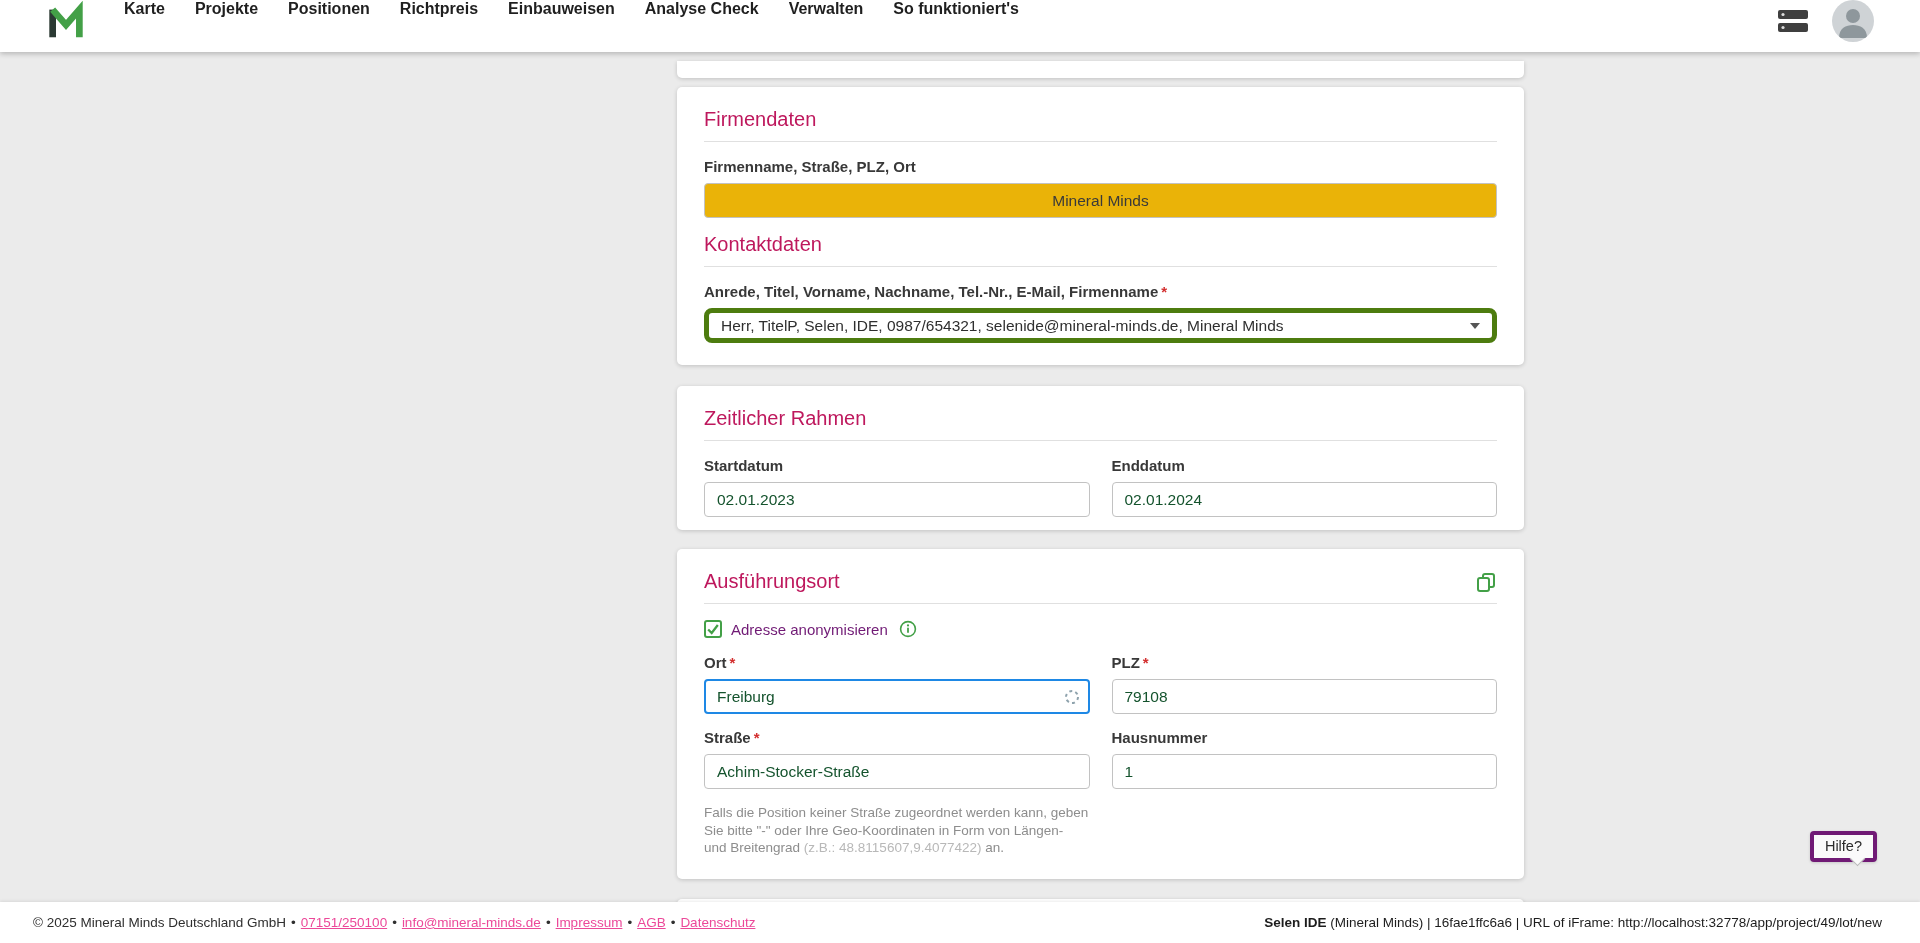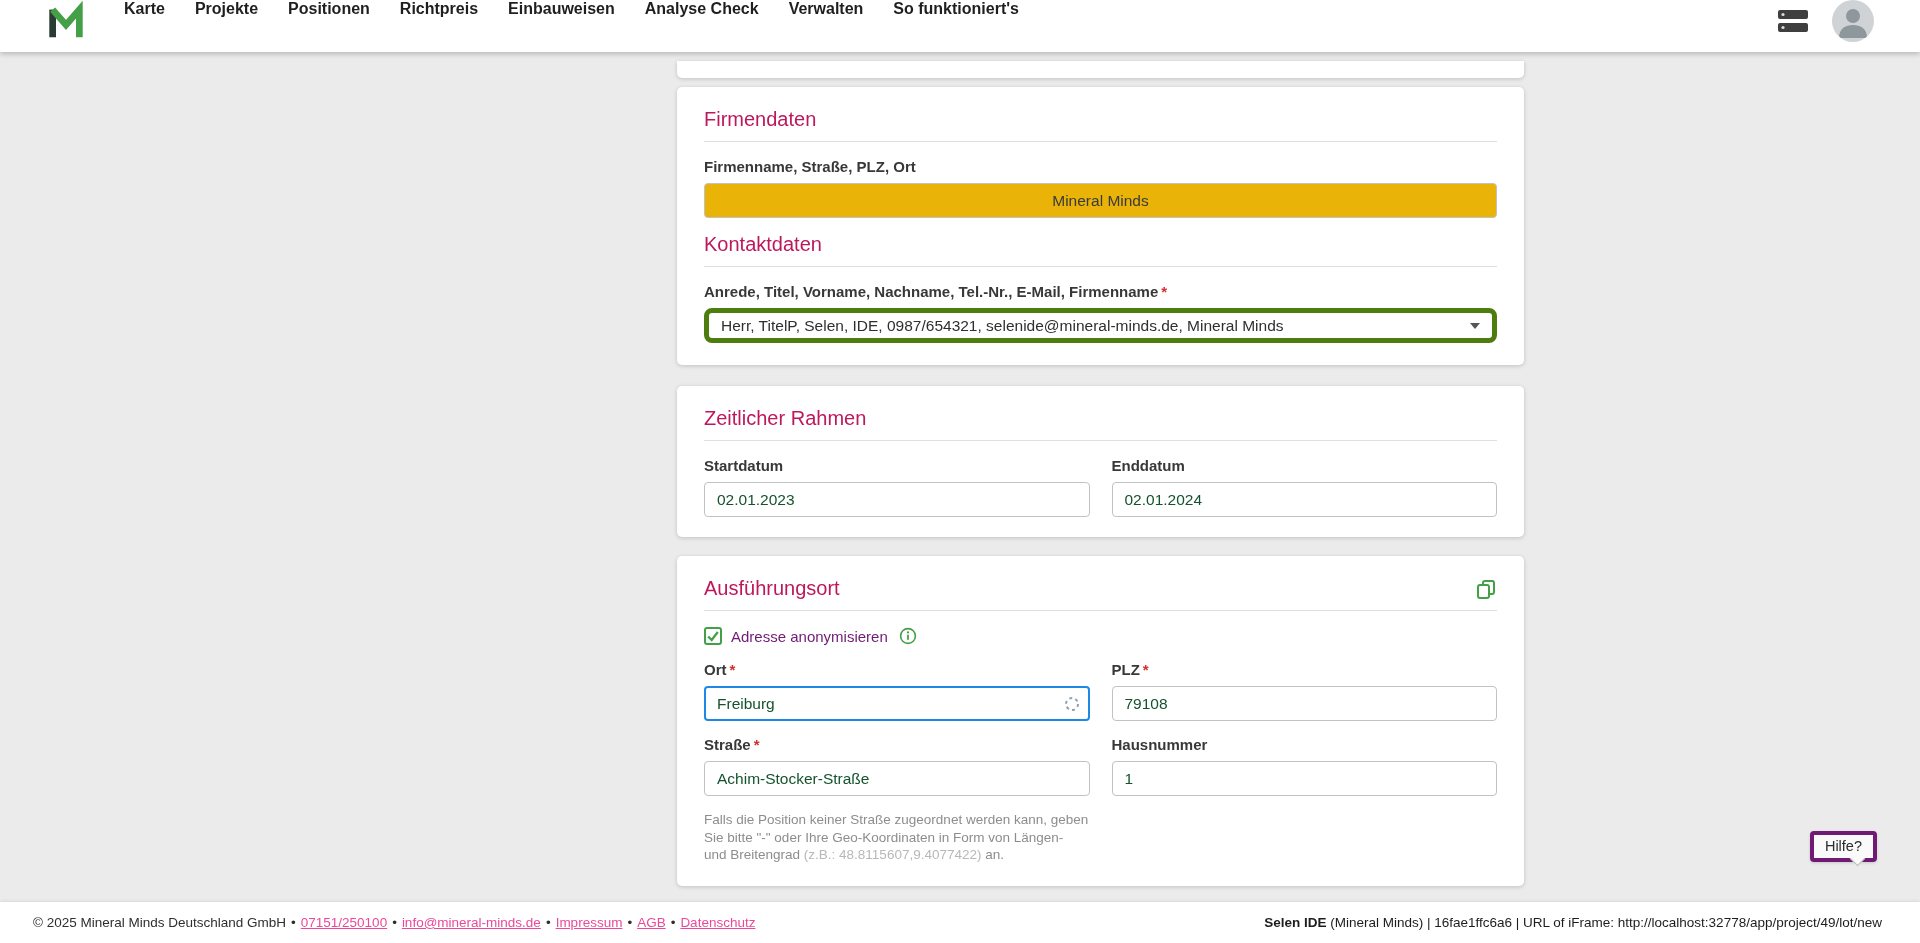--- a/index.html
+++ b/index.html
@@ -58,21 +58,21 @@
     display:flex; align-items:center; justify-content:space-between;
     padding:0 12px; font-size:15.5px; color:#2f2f2f; cursor:pointer;
   }
   .chevron {
     width:0; height:0; border-left:5px solid transparent; border-right:5px solid transparent;
     border-top:6px solid #555; margin-left:12px; flex:0 0 auto;
   }
 
   .card-firmendaten { margin-bottom:21px; }
   .kontakt-section { margin-top:14px; }
-  .card-zeit { margin-bottom:19px; padding-bottom:20px; }
+  .card-zeit { margin-bottom:19px; padding-bottom:13px; }
   .card-ort { margin-bottom:20px; }
 
   .two-col { display:grid; grid-template-columns:1fr 1fr; column-gap:22px; row-gap:15px; }
 
   .title-row { display:flex; align-items:flex-start; justify-content:space-between; }
   .copy-icon { cursor:pointer; margin-top:2px; }
 
   .checkbox-row { display:flex; align-items:center; gap:9px; margin-bottom:16px; }
   .checkbox {
     width:18px; height:18px; border:2px solid #43a047; border-radius:3px; background:#fff;

